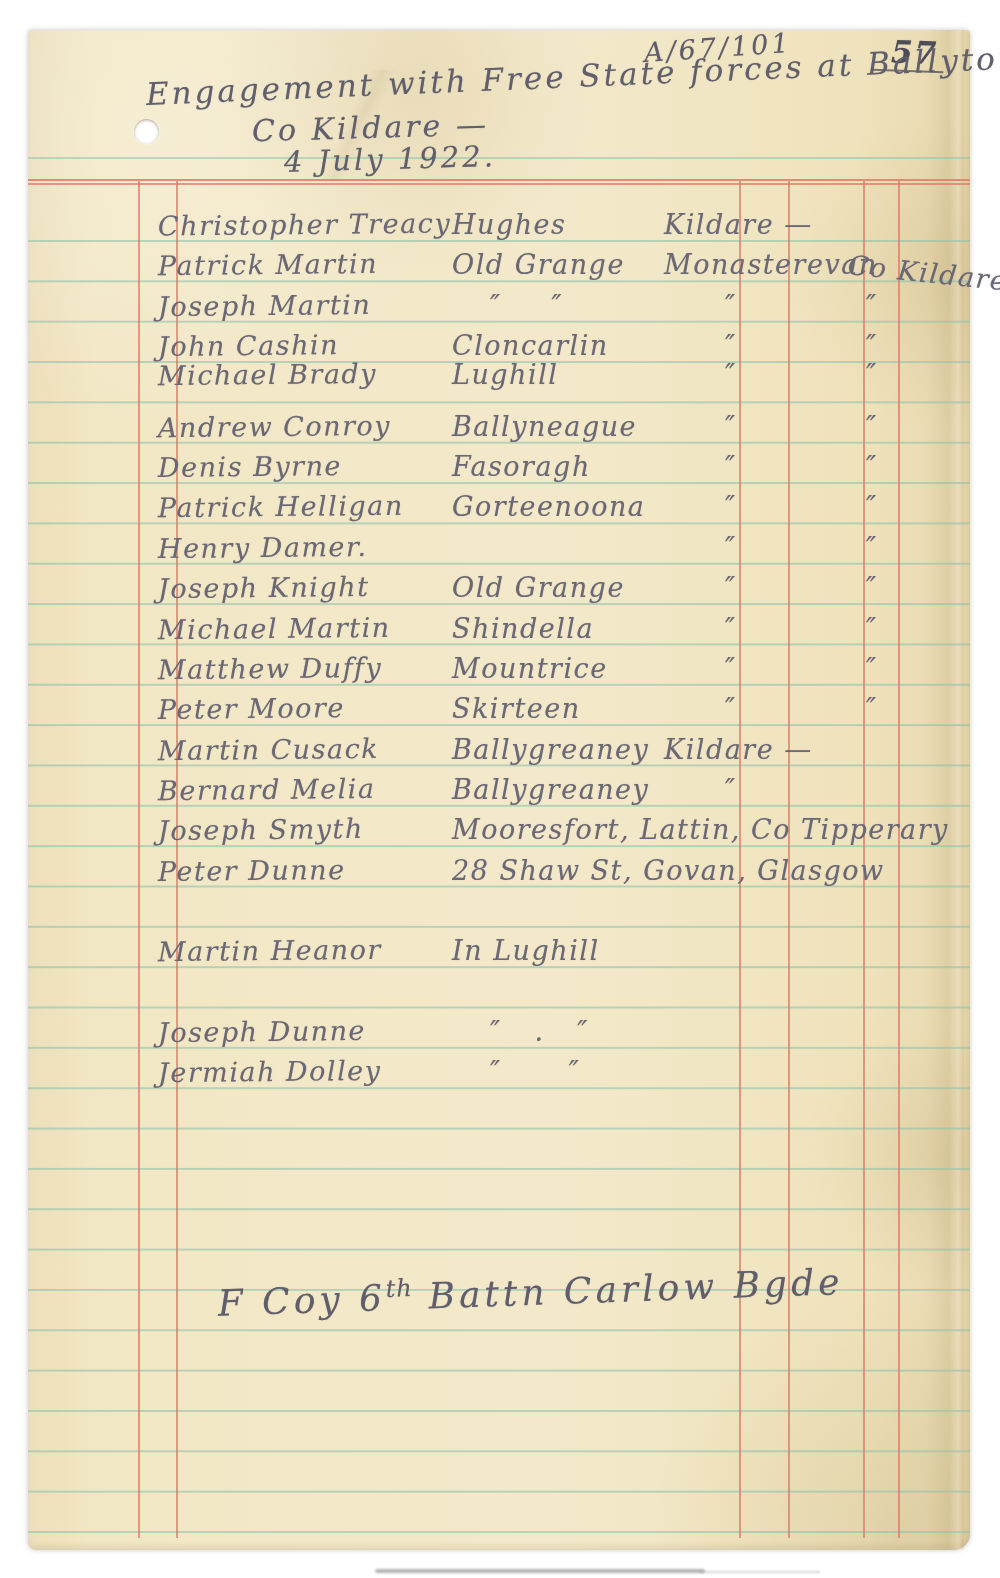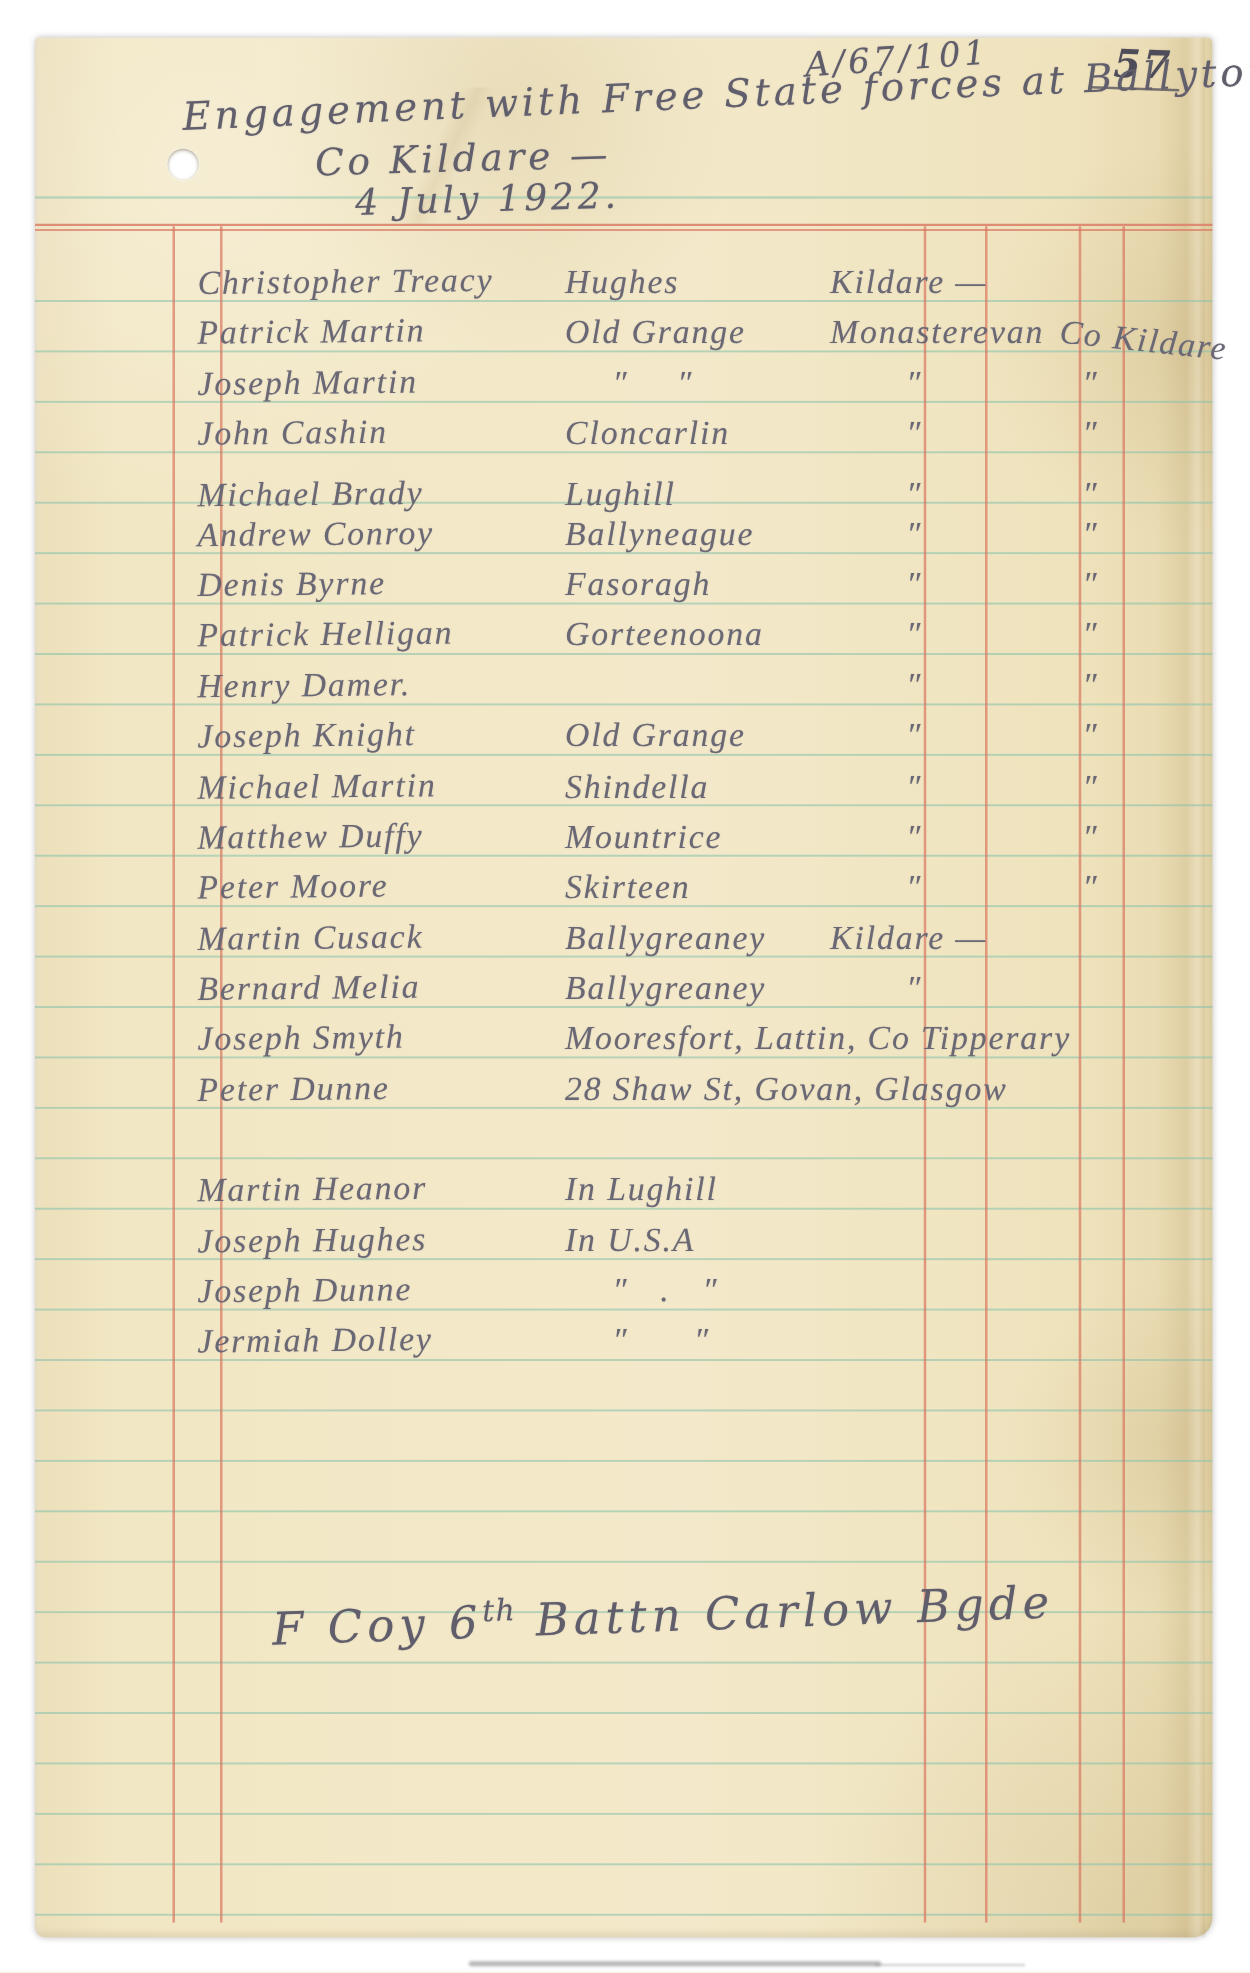--- a/index.html
+++ b/index.html
@@ -73,21 +73,21 @@
   }
   .title-2{
     position:absolute;left:224px;top:80px;font-size:30px;letter-spacing:3px;
     transform:rotate(-1.6deg);color:#625f6d;
   }
   .title-date{
     position:absolute;left:256px;top:112px;font-size:29px;letter-spacing:3px;
     transform:rotate(-1.6deg);color:#625f6d;
   }
   
-  .rows{position:absolute;left:0;top:210px;width:100%;height:1324px;font-family:Liberation Serif, serif;}
+  .rows{position:absolute;left:0;top:210px;width:100%;height:1324px;}
   .row{position:absolute;left:0;width:100%;height:42px;line-height:40px;}
   .cell{position:absolute;font-style:italic;font-size:27px;letter-spacing:1.5px;color:#6b6875;
         text-shadow:0 0 1px rgba(107,104,117,.4);white-space:pre;}
   .cell.name{left:130px;transform:rotate(-.6deg);}
   .cell.place{left:424px;}
   .cell.county{left:636px;}
   .cell.extra{left:820px;}
   .cell.place.ditto{left:462px;letter-spacing:0;}
   .cell.county.ditto{left:697px;}
   .cell.extra.ditto{left:838px;}
@@ -161,21 +161,21 @@
     <span class="cell extra ditto">″</span>
   </div>
 
   <div class="row" style="top: 86.05px;">
     <span class="cell name">John Cashin</span>
     <span class="cell place">Cloncarlin</span>
     <span class="cell county ditto">″</span>
     <span class="cell extra ditto">″</span>
   </div>
 
-  <div class="row" style="top: 135px; padding-left: 20px;">
+  <div class="row" style="top: 115px; padding-left: 20px;">
     <span class="cell name">Michael Brady</span>
     <span class="cell place">Lughill</span>
     <span class="cell county ditto">″</span>
     <span class="cell extra ditto">″</span>
   </div>
 
   <div class="row" style="top: 166.75px;">
     <span class="cell name">Andrew Conroy</span>
     <span class="cell place">Ballyneague</span>
     <span class="cell county ditto">″</span>
@@ -259,26 +259,20 @@
   </div>
 
 
   <div class="row" style="top: 691.3px;">
     <span class="cell name">Martin Heanor</span>
     <span class="cell place">In Lughill</span>
     <span class="cell county"></span>
     <span class="cell extra"></span>
   </div>
 
-  <div class="row" style="top: 731.65px;">
-    <span class="cell name">Joseph Hughes</span>
-    <span class="cell place">In U.S.A</span>
-    <span class="cell county"></span>
-    <span class="cell extra"></span>
-  </div>
 
   <div class="row" style="top: 772px;">
     <span class="cell name">Joseph Dunne</span>
     <span class="cell place ditto">″    .    ″</span>
     <span class="cell county"></span>
     <span class="cell extra"></span>
   </div>
 
   <div class="row" style="top: 812.35px;">
     <span class="cell name">Jermiah Dolley</span>

